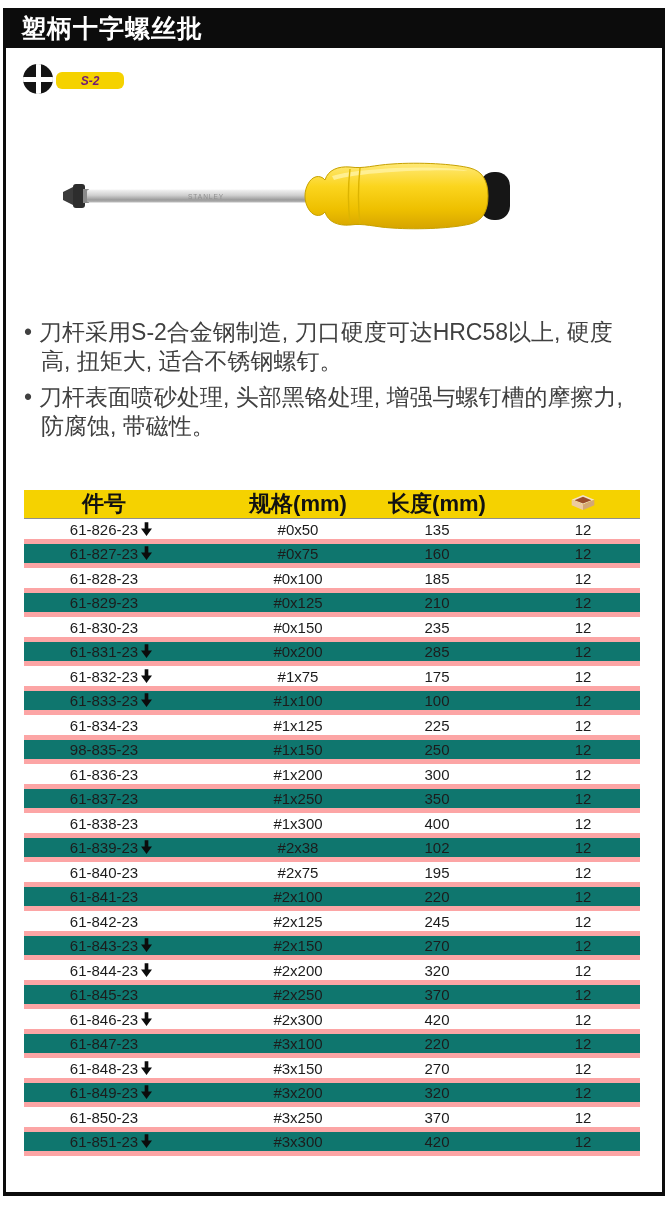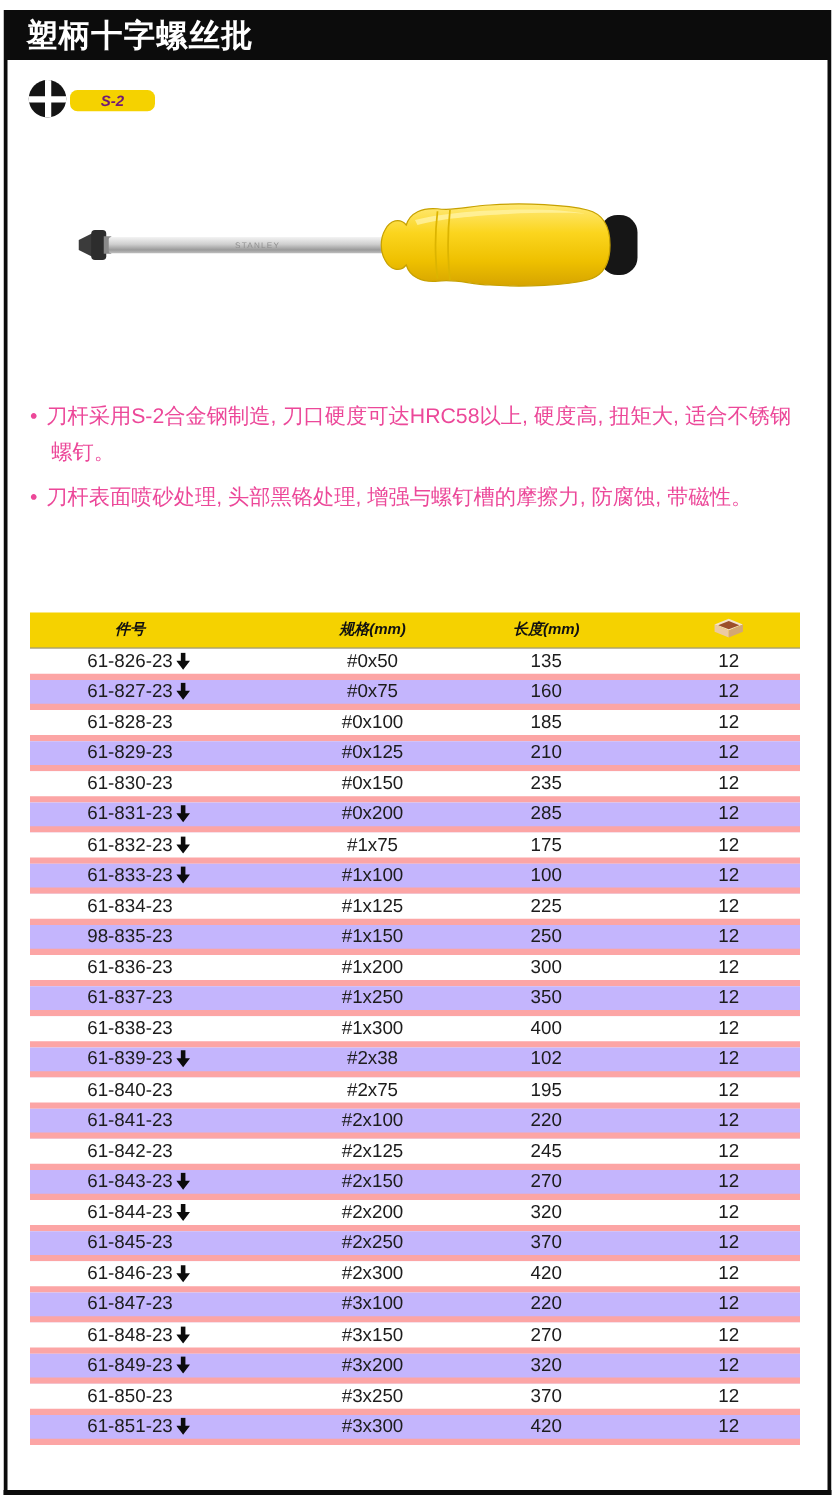--- a/index.html
+++ b/index.html
@@ -24,31 +24,31 @@
   
   .badge{position:absolute;left:56px;top:72px;width:68px;height:17px;border-radius:6px;
     display:flex;align-items:center;justify-content:center;
     font-size:12px;font-weight:bold;font-style:italic;color:#701a75;}
 
   
   .product{position:absolute;left:60px;top:152px;width:456px;height:92px;}
 
   
   .features{position:absolute;left:24px;top:318px;width:616px;margin:0;padding:0;list-style:none;
-    font-size:17px;color:#ec4899;line-height:29px;}
+    font-size:23px;color:#404040;line-height:29px;}
   .features li{padding-left:17px;text-indent:-17px;margin-bottom:7px;}
   .features li::before{content:"\2022";margin-right:7px;}
 
   
   .table{position:absolute;left:24px;top:490px;width:616px;}
   .thead{position:relative;height:29px;border-bottom:1px solid #8f8f8f;box-sizing:border-box;}
-  .hcell{position:absolute;top:50%;transform:translate(-50%,-50%);font-size:12px;font-weight:bold;
-    color:#111;white-space:nowrap;font-style:italic;}
+  .hcell{position:absolute;top:50%;transform:translate(-50%,-50%);font-size:22px;font-weight:bold;
+    color:#111;white-space:nowrap;}
   .row{position:relative;height:24.5px;border-bottom:5px solid #fca5a5;box-sizing:border-box;background:#fff;}
-  .row.alt{background:#c4b5fd;}
+  .row.alt{background:#0f766e;}
   .cell{position:absolute;top:50%;transform:translate(-50%,-50%);font-size:15px;color:#1c1c1c;white-space:nowrap;}
   .c1{left:80px;}.c2{left:274px;}.c3{left:413px;}.c4{left:559px;}
   .arrowbox{position:absolute;left:117px;top:50%;transform:translateY(-50%);width:11px;height:14px;line-height:0;}
 
   
   .bottom-bar{position:absolute;left:3px;top:1192px;width:662px;height:4px;background:#0c0c0c;}
 </style>
 </head>
 <body>
 

